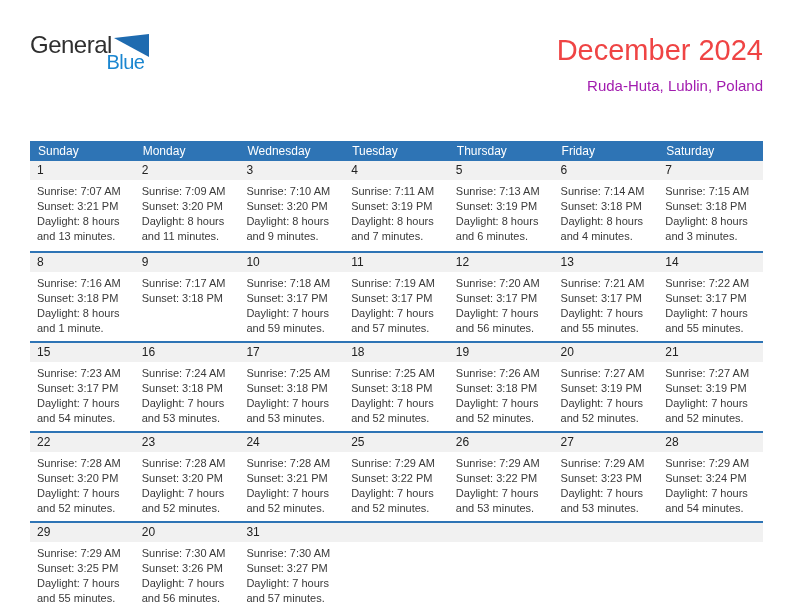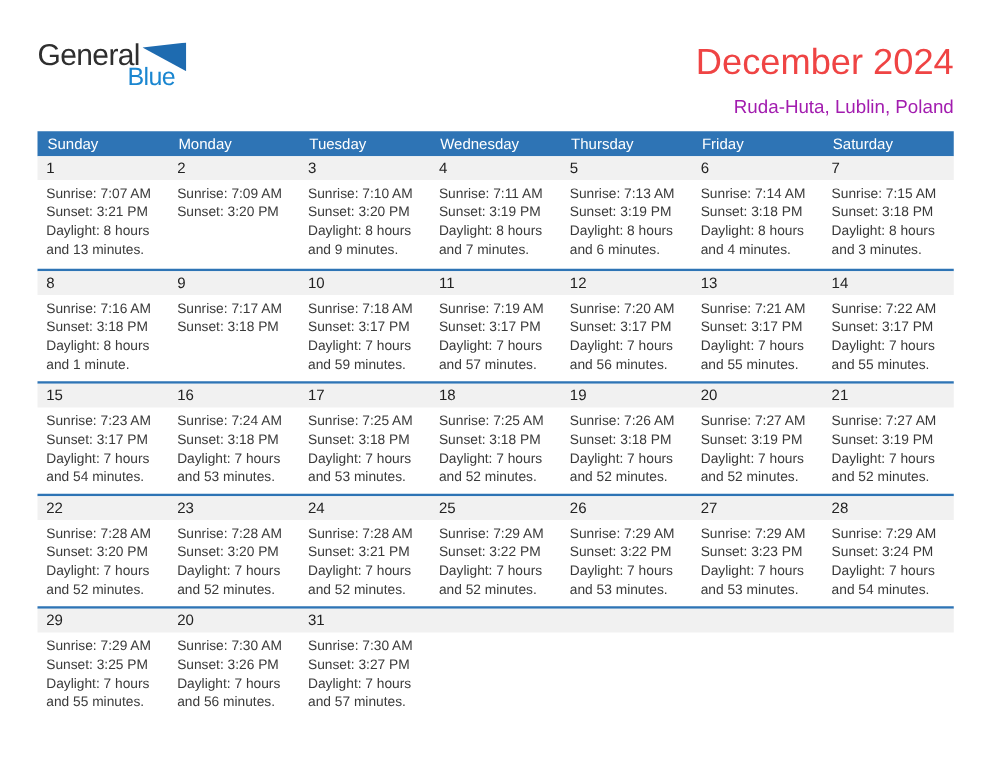--- a/index.html
+++ b/index.html
@@ -8,30 +8,30 @@
     --day-band-gray:#F1F1F1;
     --logo-blue:#1A86D0;
     --triangle-blue:#1E6BB0;
     --text-dark:#3A3A3A;
   }
   html,body{margin:0;padding:0;}
   body{
     width:792px;height:612px;background:#ffffff;position:relative;
     font-family:"Liberation Sans", sans-serif;overflow:hidden;
   }
-  .logo{position:absolute;left:30px;top:31px;}
+  .logo{position:absolute;left:30px;top:31px;text-align:center;}
   .logo-row1{display:flex;align-items:flex-start;}
   .logo-general{font-size:24px;color:#2f2f2f;letter-spacing:-0.5px;}
   .logo-tri{margin-left:2px;margin-top:3px;}
   .logo-row2{margin-top:-8px;padding-left:44px;}
   .logo-blue{font-size:20px;color:var(--logo-blue);letter-spacing:-0.5px;margin-left:28px;}
   .title{position:absolute;top:34px;right:29px;font-size:29px;color:#ef4444;}
   .subtitle{position:absolute;top:77px;right:29px;font-size:15px;color:#a21caf;}
   .calendar{position:absolute;top:105px;left:30px;width:733px;}
-  .hrow{display:grid;grid-template-columns:repeat(7,1fr);background:var(--header-blue);height:20px;}
+  .hrow{display:grid;grid-template-columns:repeat(7,1fr);background:var(--header-blue);height:20px;margin-top:36px;}
   .hcell{color:#ffffff;font-size:12px;line-height:20px;padding-left:8px;overflow:hidden;white-space:nowrap;}
   .week{height:90px;box-sizing:border-box;}
   .week + .week{border-top:2px solid var(--row-line-blue);}
   .band{display:grid;grid-template-columns:repeat(7,1fr);background:var(--day-band-gray);height:19px;}
   .daynum{font-size:12px;line-height:19px;padding-left:7px;color:#222222;}
   .bodies{display:grid;grid-template-columns:repeat(7,1fr);}
   .cellbody{padding:4px 6px 0 7px;}
   .line{font-size:11px;line-height:15px;color:var(--text-dark);}
 </style>
 </head>
@@ -49,22 +49,22 @@
   </div>
 </div>
 
 <div class="title">December 2024</div>
 <div class="subtitle">Ruda-Huta, Lublin, Poland</div>
 
 <div class="calendar">
   <div class="hrow">
       <div class="hcell">Sunday</div>
       <div class="hcell">Monday</div>
+      <div class="hcell">Wednesday</div>
       <div class="hcell">Tuesday</div>
-      <div class="hcell">Wednesday</div>
       <div class="hcell">Thursday</div>
       <div class="hcell">Friday</div>
       <div class="hcell">Saturday</div>
     </div>
   <div>
       <div class="week">
         <div class="band">
           <div class="daynum">1</div>
           <div class="daynum">2</div>
           <div class="daynum">3</div>
@@ -75,20 +75,21 @@
         </div>
         <div class="bodies">
           <div class="cellbody">
             <div class="line">Sunrise: 7:07 AM</div>
             <div class="line">Sunset: 3:21 PM</div>
             <div class="line">Daylight: 8 hours and 13 minutes.</div>
           </div>
           <div class="cellbody">
             <div class="line">Sunrise: 7:09 AM</div>
             <div class="line">Sunset: 3:20 PM</div>
+            <div class="line">Daylight: 8 hours and 11 minutes.</div>
           </div>
           <div class="cellbody">
             <div class="line">Sunrise: 7:10 AM</div>
             <div class="line">Sunset: 3:20 PM</div>
             <div class="line">Daylight: 8 hours and 9 minutes.</div>
           </div>
           <div class="cellbody">
             <div class="line">Sunrise: 7:11 AM</div>
             <div class="line">Sunset: 3:19 PM</div>
             <div class="line">Daylight: 8 hours and 7 minutes.</div>

